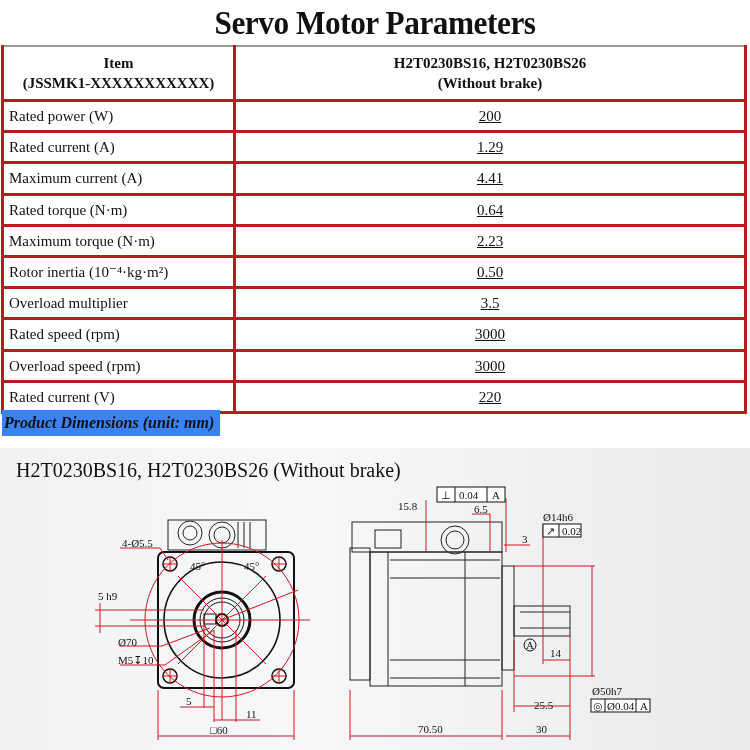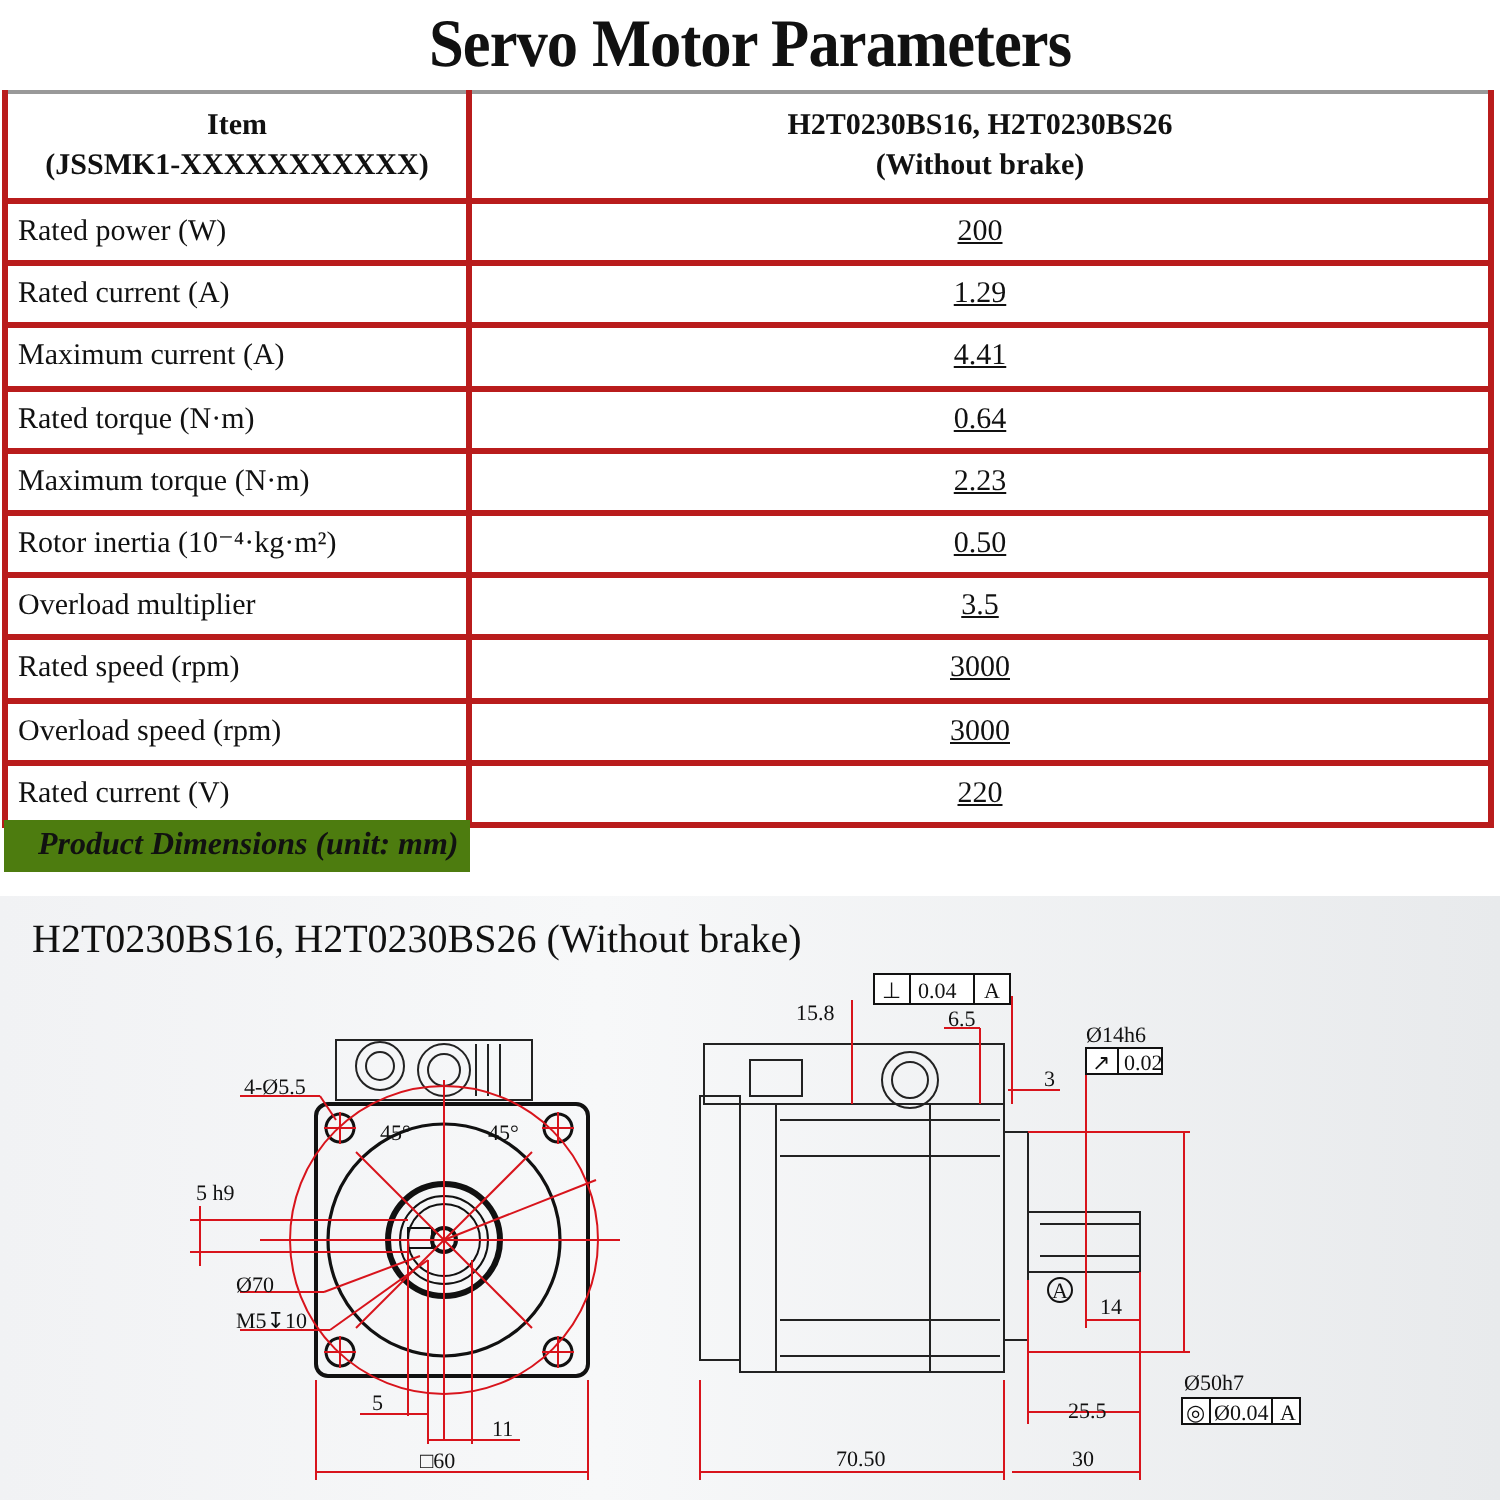--- a/index.html
+++ b/index.html
@@ -5,21 +5,21 @@
   html, body { margin:0; padding:0; background:#ffffff; }
   body { width:750px; height:750px; position:relative; overflow:hidden; font-family:"Liberation Serif", "DejaVu Serif", serif; color:#111; }
   .title { position:absolute; left:0; top:0; width:750px; height:44px; text-align:center; font-size:34px; font-weight:bold; line-height:46px; letter-spacing:-0.5px; transform:scaleX(0.92); transform-origin:center; }
   table.params { position:absolute; left:1px; top:45px; width:746px; border-collapse:collapse; }
   table.params td { border:3px solid #b91c1c; font-size:15px; padding:0 5px; height:28.2px; line-height:28px; }
   table.params tr.head td { height:52px; line-height:20px; font-weight:bold; text-align:center; font-size:15px; }
   table.params tr.head { border-top:2px solid #4c1d95; }
   table.params td.col1 { width:164px; }
   table.params td.val { text-align:center;text-decoration:underline; }
   table.params tr:first-child td { border-top:2px solid #999; }
-  .section-label { position:absolute; left:2px; top:410px; height:26px; padding:0 6px 0 17px; background:#4d7c0f; font-size:16px; font-weight:bold; font-style:italic; line-height:26px; }
+  .section-label { position:absolute; left:2px; top:410px; height:26px; padding:0 6px 0 2px; background:#3b82f6; font-size:16px; font-weight:bold; font-style:italic; line-height:26px; }
   .drawing { position:absolute; left:0; top:448px; width:750px; height:302px; background:linear-gradient(to right, #f1f2f4 0%, #f7f8f9 40%, #e8eaec 100%); }
   .drawing-label { position:absolute; left:16px; top:11px; font-size:20px; color:#111; }
   svg.dwg { position:absolute; left:0; top:0; }
   .dim { font-family:"Liberation Serif", serif; font-size:11px; fill:#111; }
 </style>
 </head>
 <body>
 
 <div class="title">Servo Motor Parameters</div>
 

